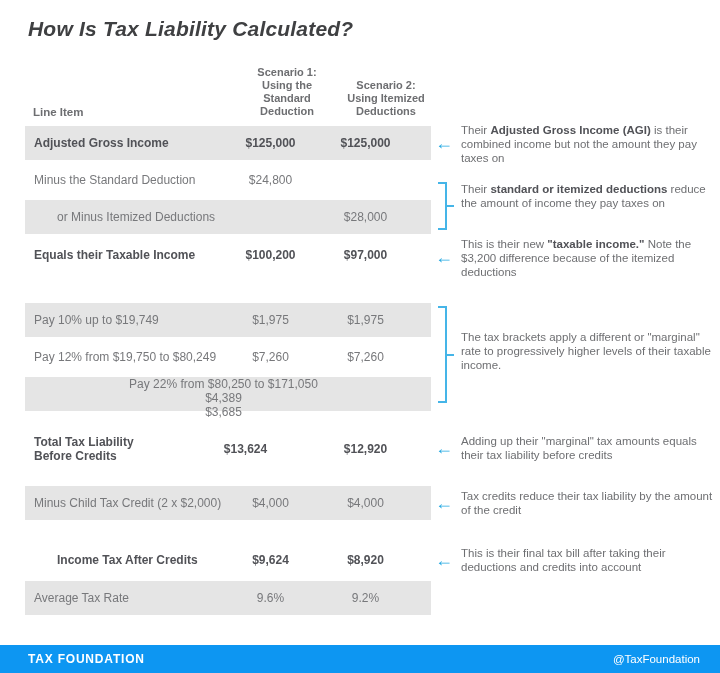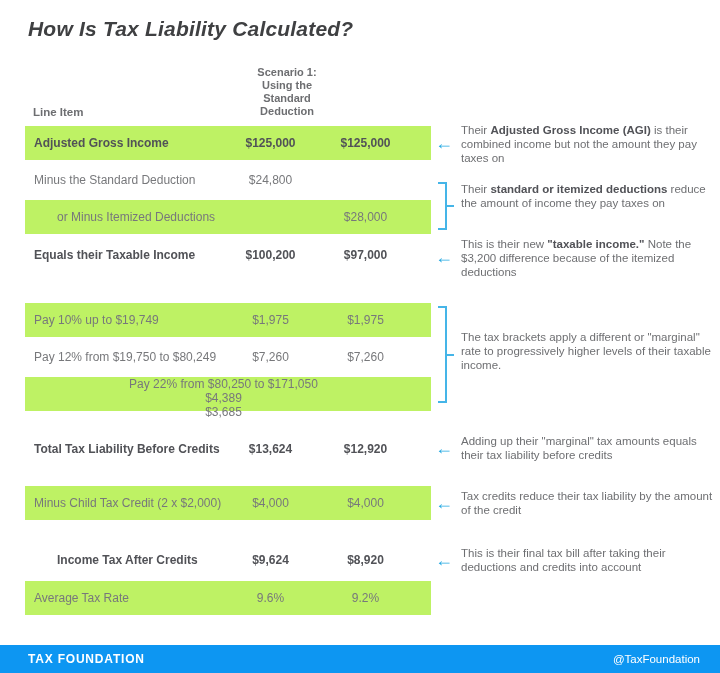--- a/index.html
+++ b/index.html
@@ -19,26 +19,26 @@
   .s2-head { left:386px; top:79px; transform:translateX(-50%); }
   
   .table { position:absolute; left:25px; top:126px; width:406px; }
   .r {
     display:flex; align-items:center; height:34px;
     margin-bottom:3px; padding:0 18px 0 9px;
     font-size:12px; color:#77787b;
   }
   .r .lbl { flex:1; text-align:left; }
   .r .v { width:95px; text-align:center; }
-  .shade { background:#bef264; }
+  .shade { background:#e5e5e5; }
   .bold { font-weight:bold; color:#515257; }
   .gap4  { margin-bottom:4px;padding-left:32px; }
   .gap31 { margin-bottom:31px; }
   .gap21 { margin-bottom:21px;flex-direction:column; }
-  .gap20 { margin-bottom:20px; }
+  .gap20 { margin-bottom:20px;gap:25px; }
   .gap23 { margin-bottom:23px; }
   
   .ann {
     position:absolute; left:461px; width:254px;
     font-size:11.5px; line-height:14px; color:#6e6f72;
   }
   .ann b { color:#515257; }
   .arrow {
     position:absolute; left:435px; width:20px;
     color:#29abe2; font-size:18px; font-weight:bold; line-height:14px;
@@ -74,20 +74,25 @@
 <div class="page">
 
   <div class="title">How Is Tax Liability Calculated?</div>
 
   <div class="colhead line-item-head">Line Item</div>
   <div class="colhead s1-head">
     <div>Scenario 1:</div>
     <div>Using the</div>
     <div>Standard</div>
     <div>Deduction</div>
+  </div>
+  <div class="colhead s2-head">
+    <div>Scenario 2:</div>
+    <div>Using Itemized</div>
+    <div>Deductions</div>
   </div>
 
   <div class="table">
     <div class="r shade bold">
       <span class="lbl">Adjusted Gross Income</span>
       <span class="v">$125,000</span>
       <span class="v">$125,000</span>
     </div>
     <div class="r">
       <span class="lbl">Minus the Standard Deduction</span>

